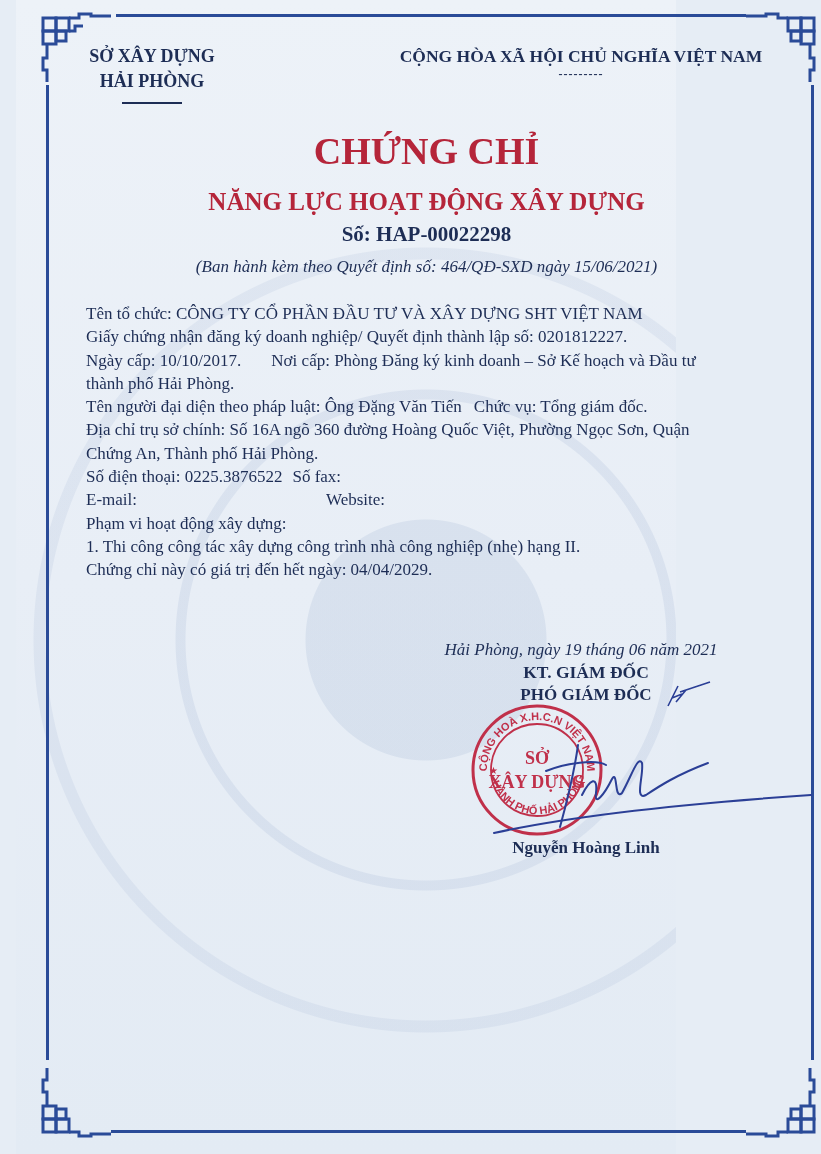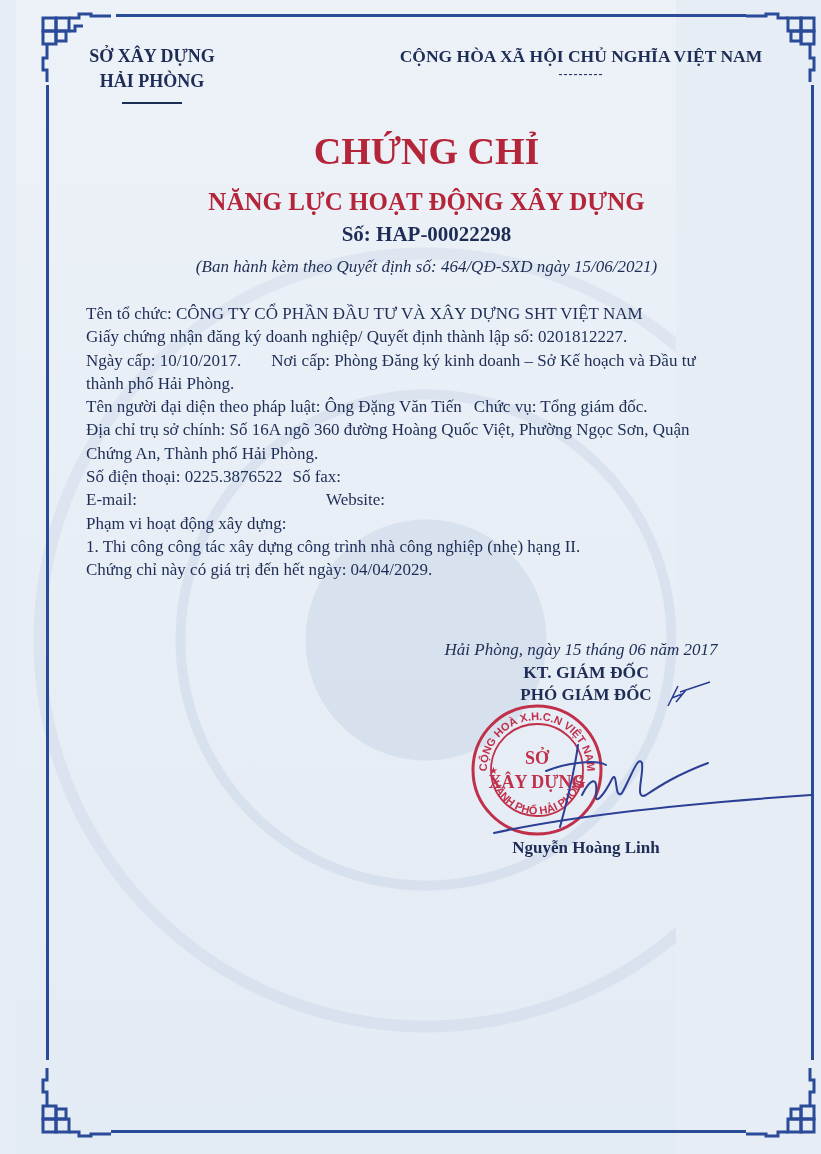--- a/index.html
+++ b/index.html
@@ -145,21 +145,21 @@
       <span>Số điện thoại: 0225.3876522</span><span class="gap" style="width:10px"></span><span>Số fax:</span>
     </div>
     <div class="line">
       <span style="display:inline-block; width:240px">E-mail:</span><span>Website:</span>
     </div>
     <div class="line">Phạm vi hoạt động xây dựng:</div>
     <div class="line">1. Thi công công tác xây dựng công trình nhà công nghiệp (nhẹ) hạng II.</div>
     <div class="line">Chứng chỉ này có giá trị đến hết ngày: 04/04/2029.</div>
   </div>
 
-  <div class="sig date">Hải Phòng, ngày 15 tháng 06 năm 2017</div>
+  <div class="sig date">Hải Phòng, ngày 19 tháng 06 năm 2021</div>
   <div class="sig kt">KT. GIÁM ĐỐC</div>
   <div class="sig pho">PHÓ GIÁM ĐỐC</div>
 
   <svg class="initial" viewBox="0 0 50 30">
     <path d="M4 26 L14 6 M8 18 L18 14 M12 22 L22 10 M16 12 L46 2" stroke="#2b3f96" stroke-width="1.6" fill="none"></path>
   </svg>
 
   <svg class="stamp" viewBox="0 0 136 136">
     <circle cx="68" cy="68" r="64" fill="none" stroke="#c0304a" stroke-width="3"></circle>
     <circle cx="68" cy="68" r="46" fill="none" stroke="#c0304a" stroke-width="1.8"></circle>

